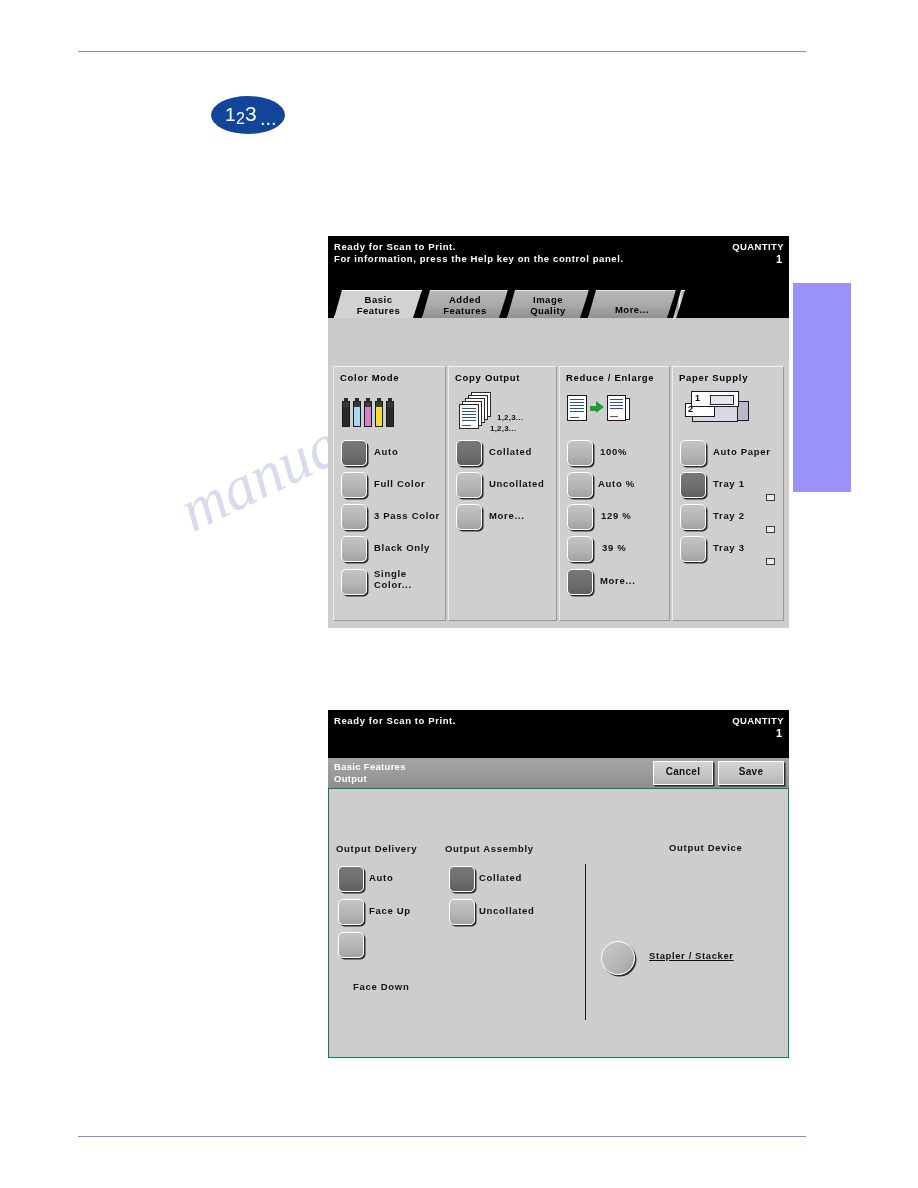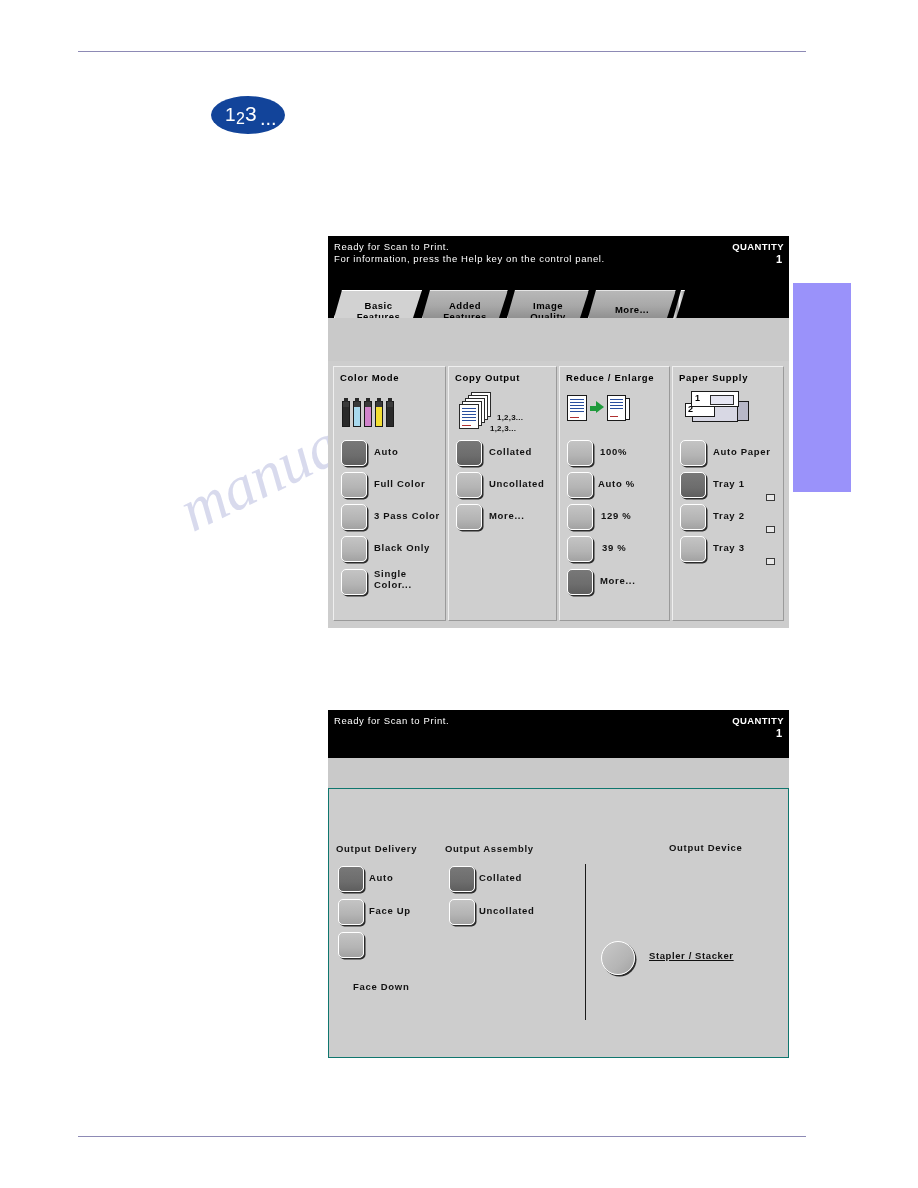--- a/index.html
+++ b/index.html
@@ -71,21 +71,21 @@
   
   .status-bar {
     position: relative;
     background: #000000;
     color: #ffffff;
     box-sizing: border-box;
   }
   .status-line {
     position: absolute;
     font-size: 9.5px;
-    font-weight: normal;
+    font-weight: bold;
     letter-spacing: 0.6px;
     white-space: nowrap;
   }
   .status-qty-label {
     position: absolute;
     right: 5px;
     font-size: 9.5px;
     font-weight: bold;
     letter-spacing: 0.4px;
   }
@@ -114,21 +114,21 @@
   }
   .tab {
     position: absolute;
     top: 4px;
     height: 28px;
     box-sizing: border-box;
     color: #000000;
     font-size: 9.5px;
     font-weight: bold;
     letter-spacing: 0.5px;
-    padding-top: 9px;
+    padding-top: 3px;
     text-align: center;
     line-height: 11px;
   }
   .tab.inactive {
     background: linear-gradient(to bottom, #b8b8b8 0%, #a8a8a8 55%, #909090 100%);
     border-top: 1px solid #e4e4e4;
     border-left: 1px solid #dcdcdc;
     border-right: 1px solid #4a4a4a;
     clip-path: polygon(8px 0, 100% 0, calc(100% - 9px) 100%, 0 100%);
   }
@@ -601,20 +601,26 @@
 </div>
 
 <div class="ui-screen" id="screen-two">
 
   <div class="status-bar" id="s2-status">
     <div class="status-line" id="s2-line1">Ready for Scan to Print.</div>
     <div class="status-qty-label" id="s2-qty-label">QUANTITY</div>
     <div class="status-qty-value" id="s2-qty-value">1</div>
   </div>
 
+  <div id="s2-header">
+    <div class="htitle" id="s2-title-line1">Basic Features</div>
+    <div class="htitle" id="s2-title-line2">Output</div>
+    <div class="hdr-btn" id="btn-cancel">Cancel</div>
+    <div class="hdr-btn" id="btn-save">Save</div>
+  </div>
 
   <div id="s2-body">
 
     <div class="s2-group-title" style="left:7px; top:54px;">Output  Delivery</div>
 
     <div class="sbtn selected" style="left:9px;  top:77px;"></div>
     <div class="sbtn-label" style="left:40px; top:83px;">Auto</div>
 
     <div class="sbtn" style="left:9px;  top:110px;"></div>
     <div class="sbtn-label" style="left:40px; top:116px;">Face  Up</div>

